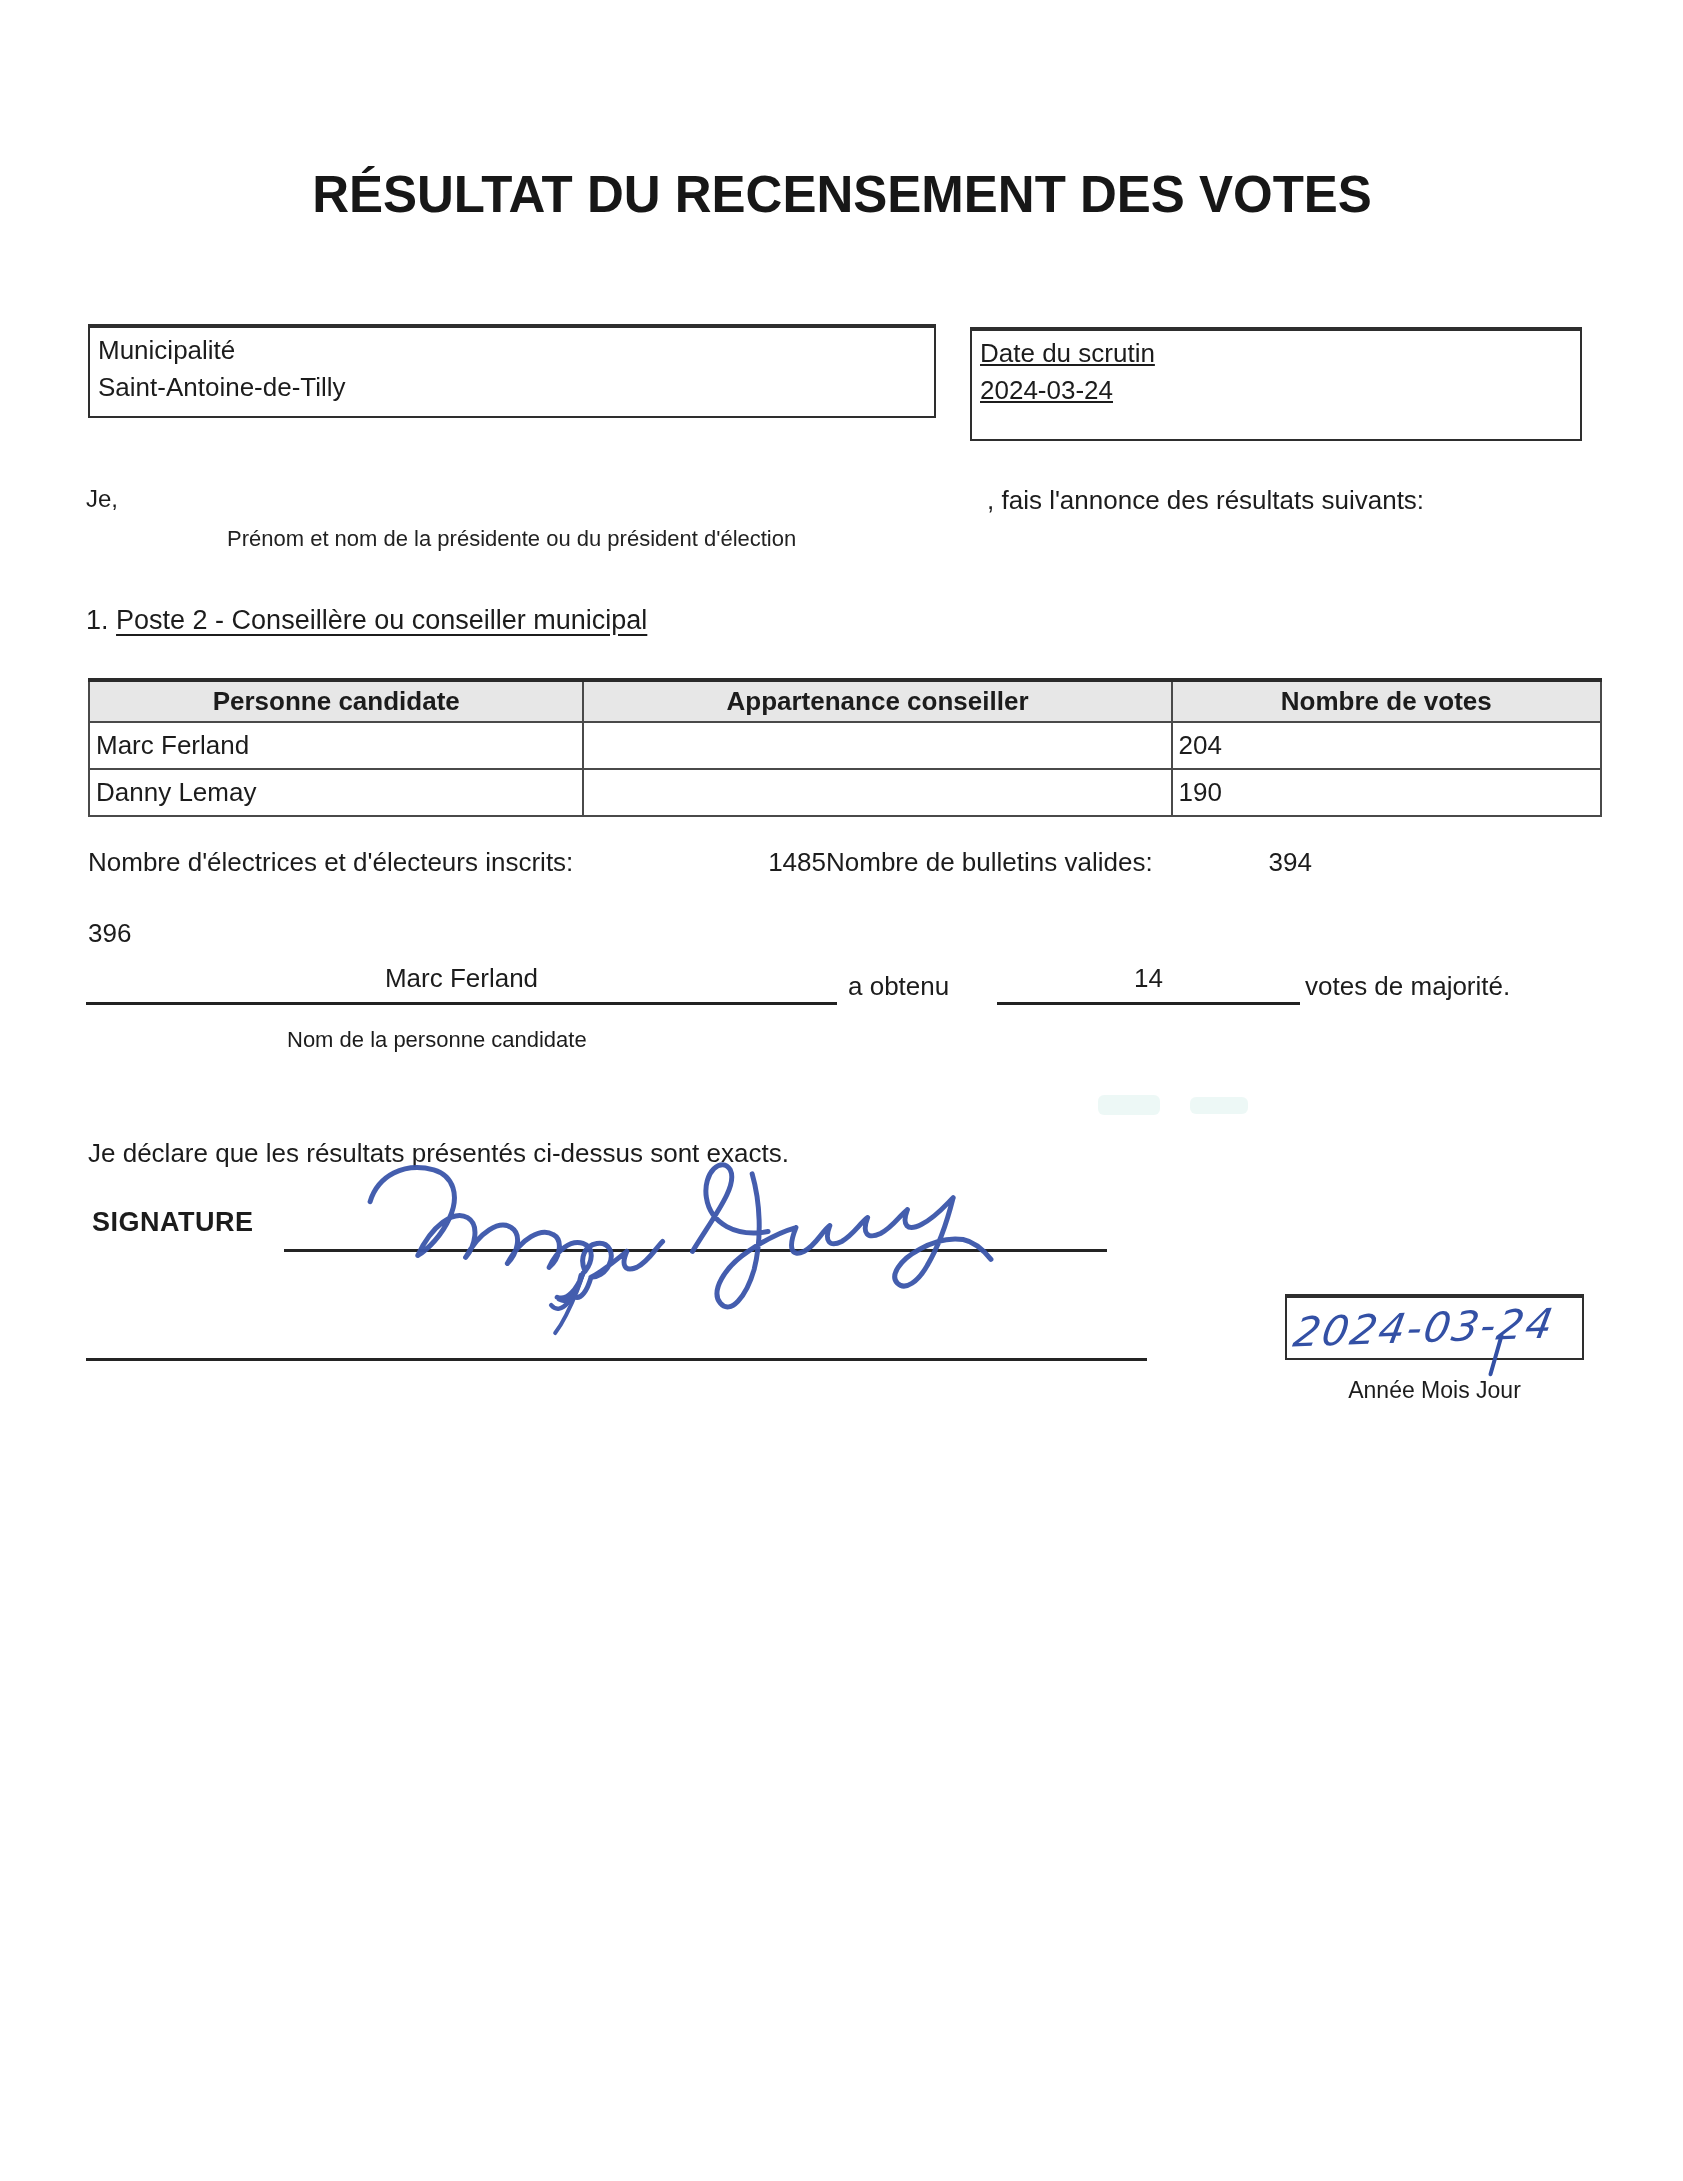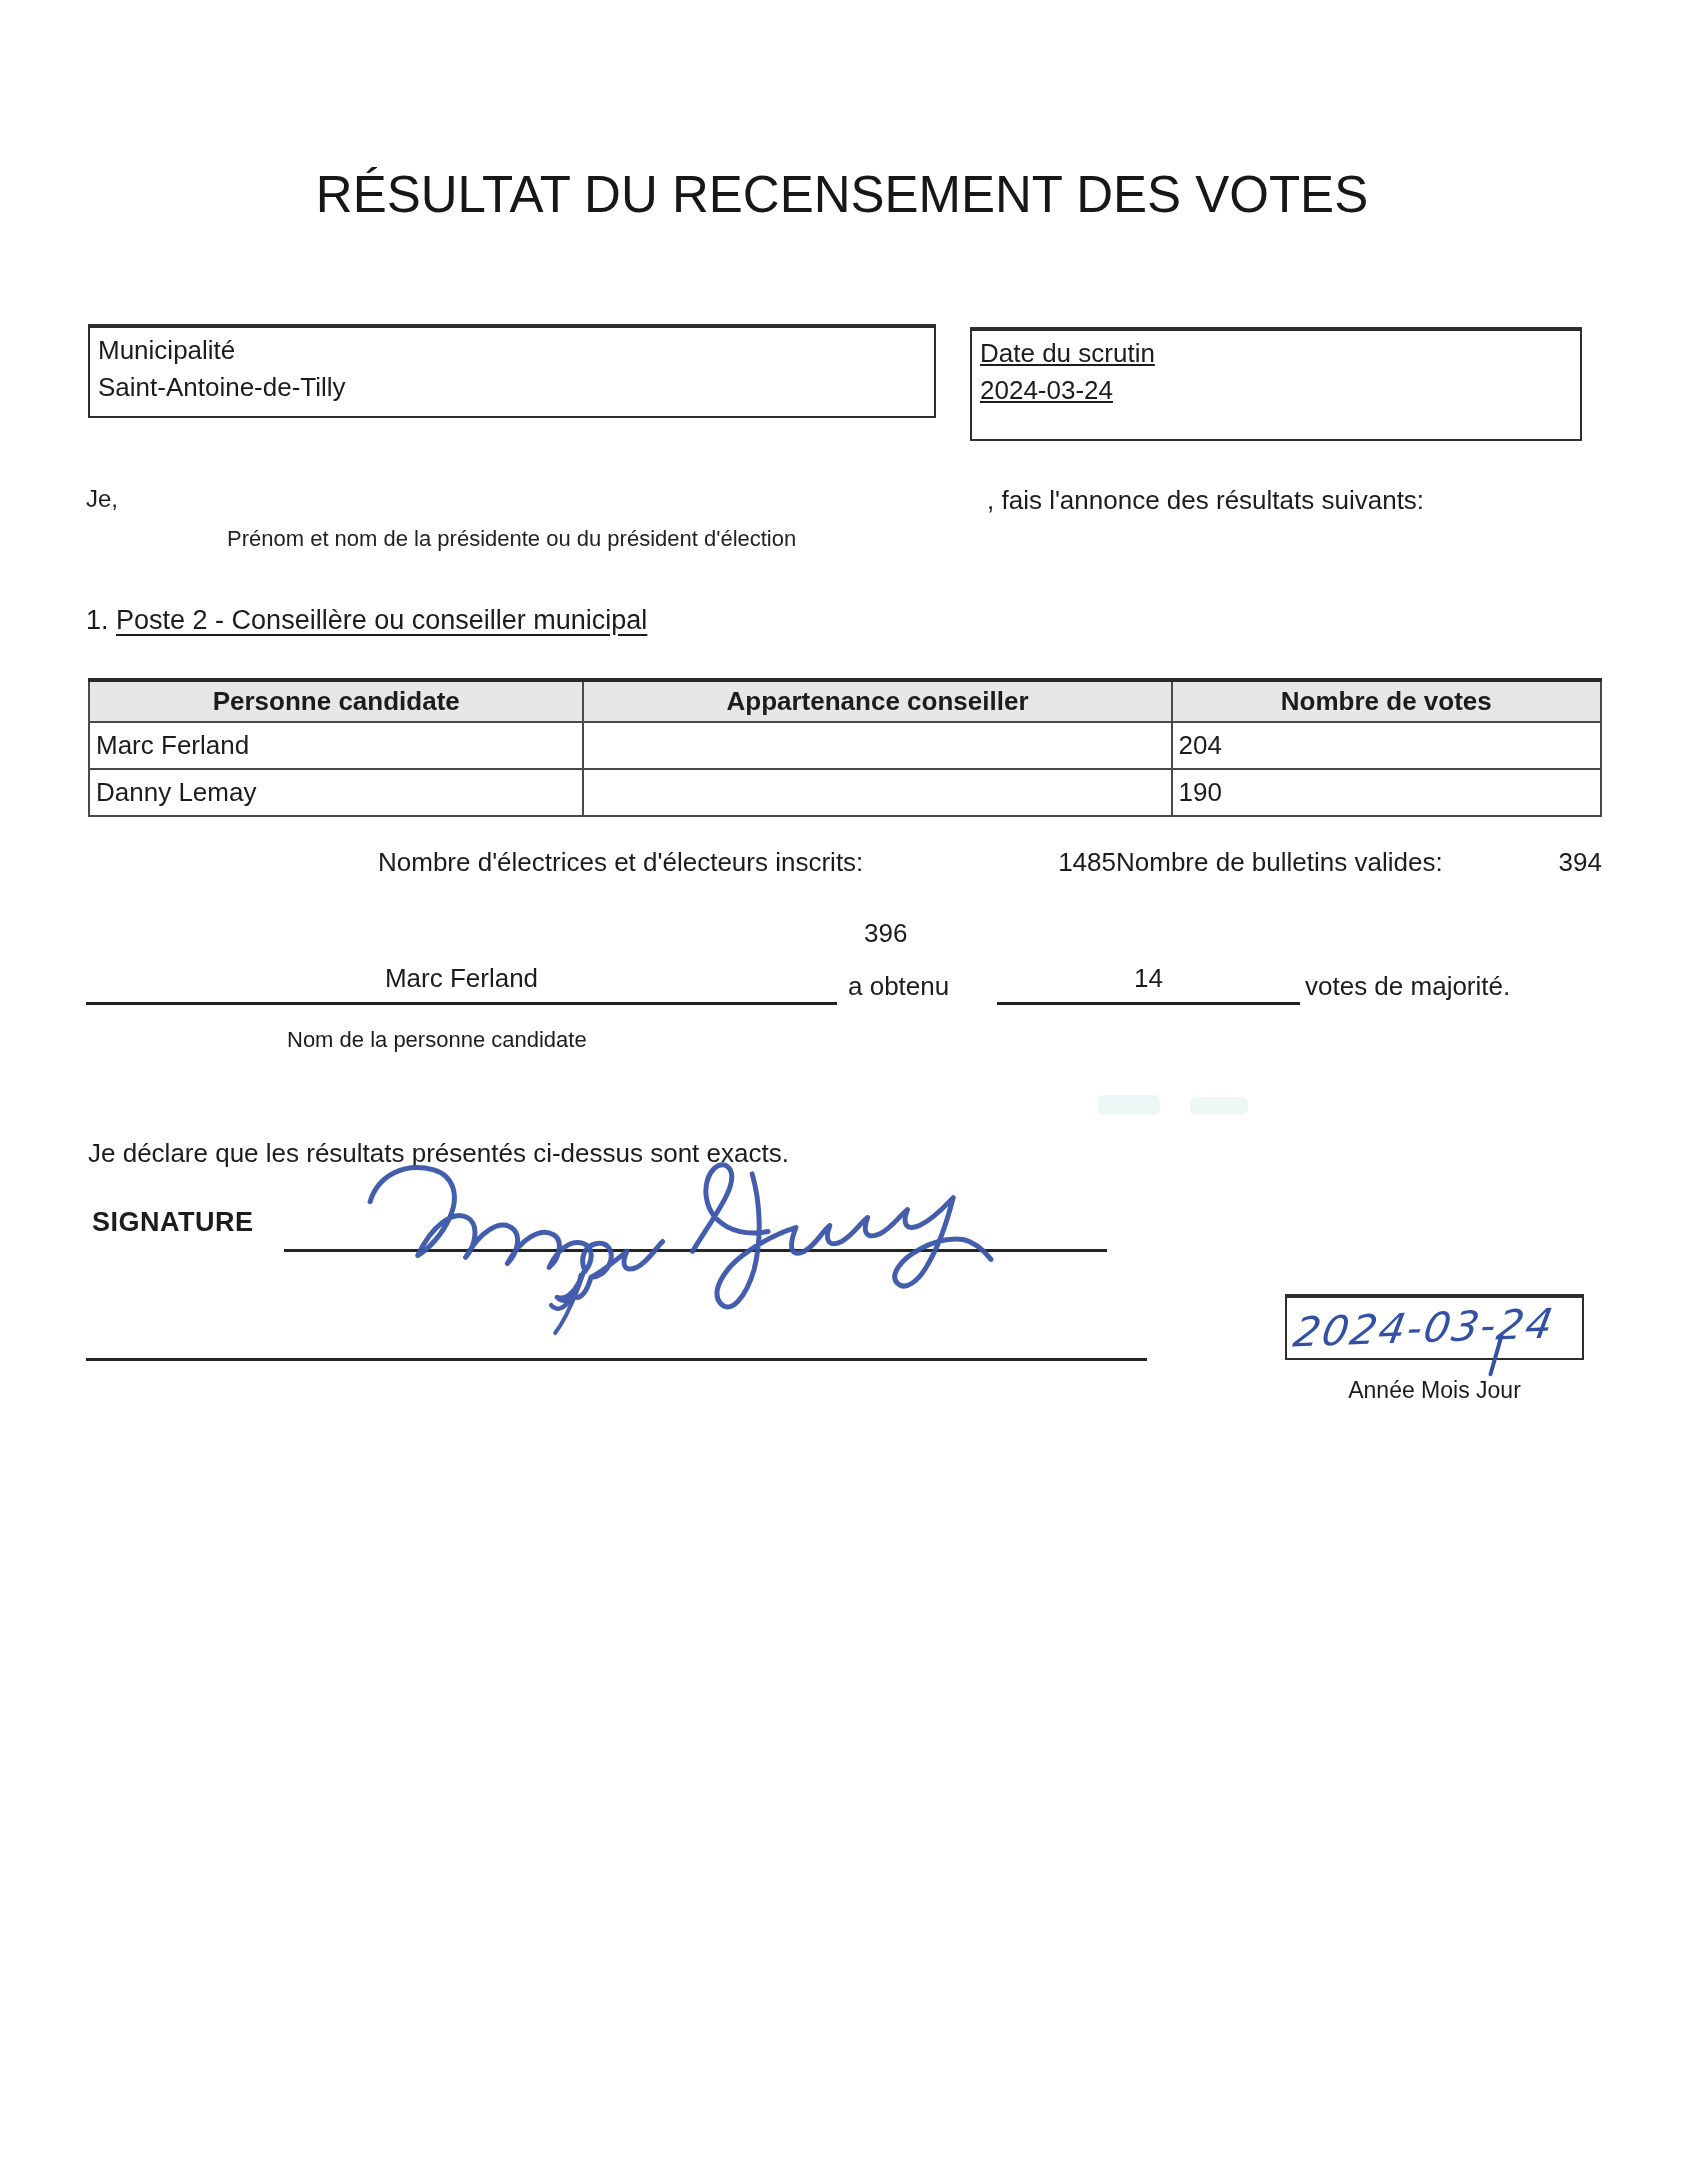--- a/index.html
+++ b/index.html
@@ -12,21 +12,21 @@
     color: #1c1c1c;
     overflow: hidden;
   }
 
   
   .doc-title {
     position: absolute;
     top: 165px; left: 0; width: 100%;
     text-align: center;
     font-size: 51px;
-    font-weight: normal;
+    font-weight: bold;
     color: #171717;
     letter-spacing: 0px;
   }
 
   
   .infobox {
     position: absolute;
     box-sizing: border-box;
     border: 2px solid #2e2e2e;
     border-top-width: 4px;
@@ -75,21 +75,21 @@
     height: 42px;
   }
   table.results td { height: 47px; text-align: left; vertical-align: middle; }
   .col-candidate { width: 32.7%; }
   .col-party     { width: 38.9%; }
   .col-votes     { width: 28.4%; }
 
   
   .stats-row {
     position: absolute; left: 88px; width: 1514px;
-    display: flex; justify-content: flex-end;
+    display: flex; justify-content: flex-start;
     font-size: 26px;
   }
   #stats-row-1 { top: 847px; }
   #stats-row-2 { top: 918px; }
   .stats-left  { width: 738px; display: flex; justify-content: space-between; }
   .stats-right { width: 486px; display: flex; justify-content: space-between; }
 
   
   .winner-seg {
     position: absolute; left: 86px; top: 961px; width: 751px; height: 44px;

